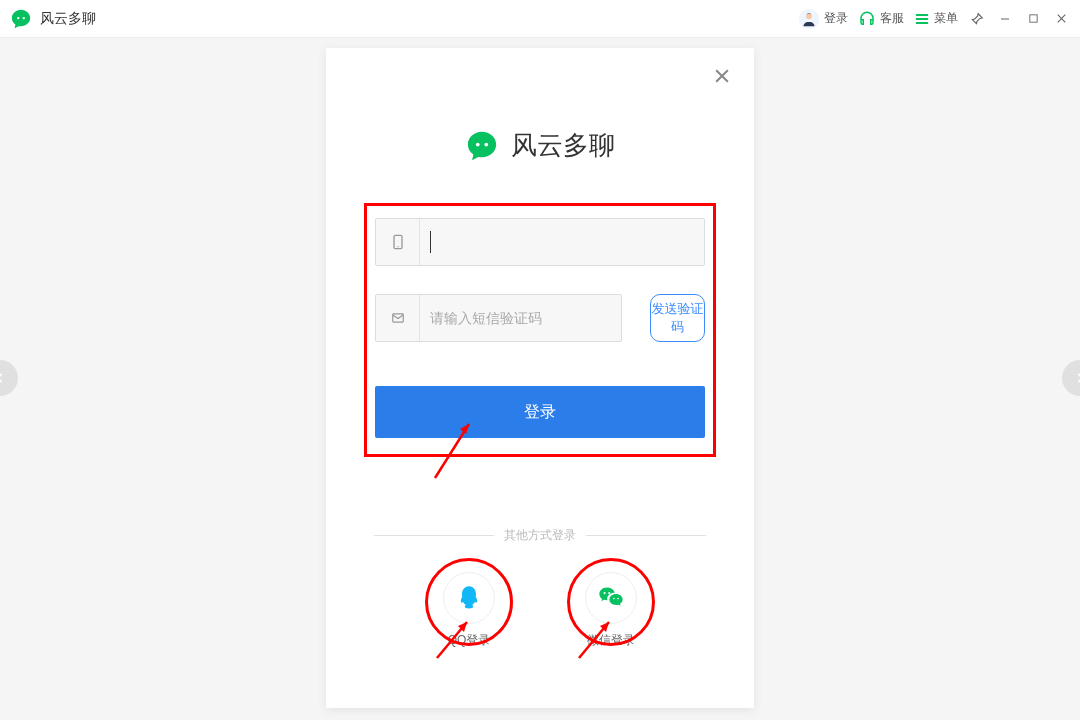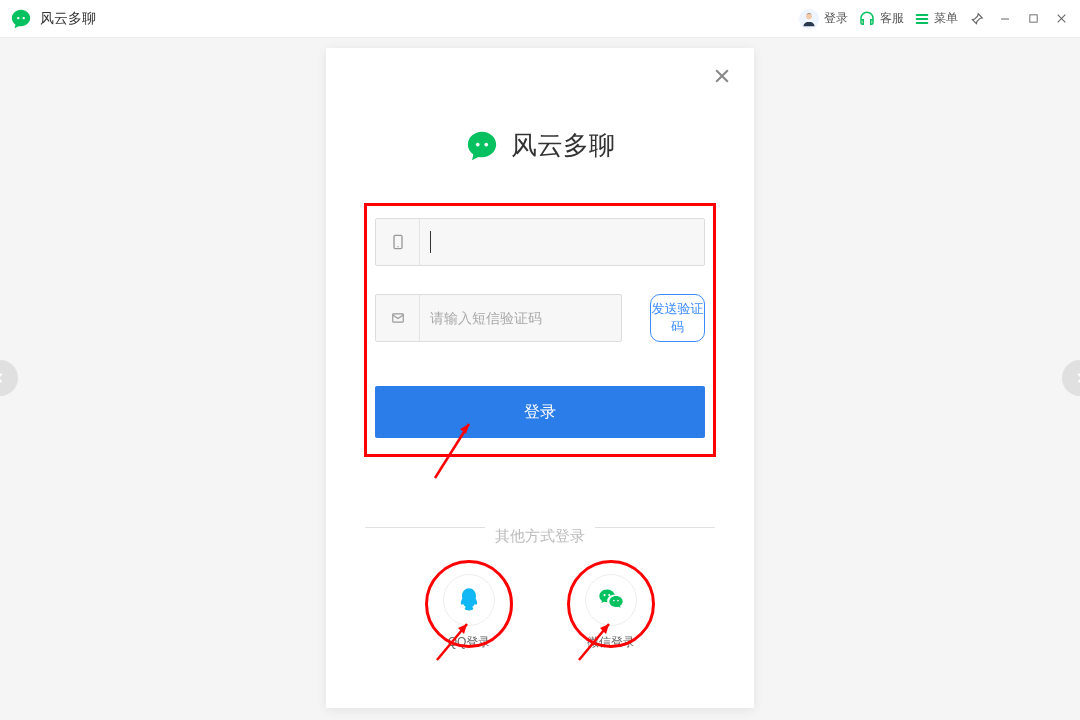--- a/index.html
+++ b/index.html
@@ -164,25 +164,25 @@
     .arrow-red {
       position: absolute;
       pointer-events: none;
     }
     .other-login {
       margin-top: 70px;
       text-align: center;
     }
     .divider-row {
       display: flex;
-      align-items: flex-start;
+      align-items: center;
       justify-content: center;
       gap: 10px;
       color: #bbb;
-      font-size: 15px;
+      font-size: 12px;
     }
     .divider-line {
       flex: 1;
       max-width: 120px;
       height: 1px;
       background: #e0e0e0;
     }
     .social-row {
       display: flex;
       justify-content: center;

